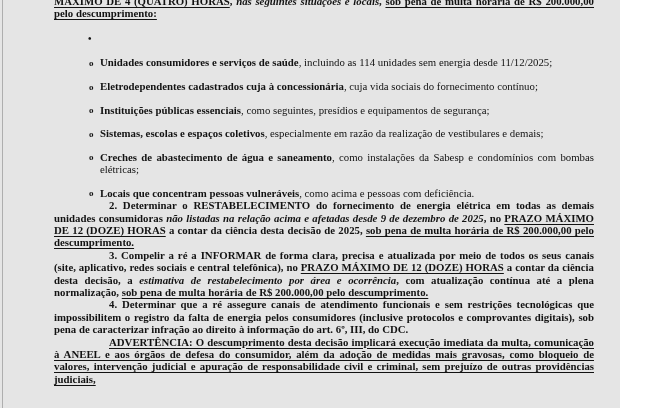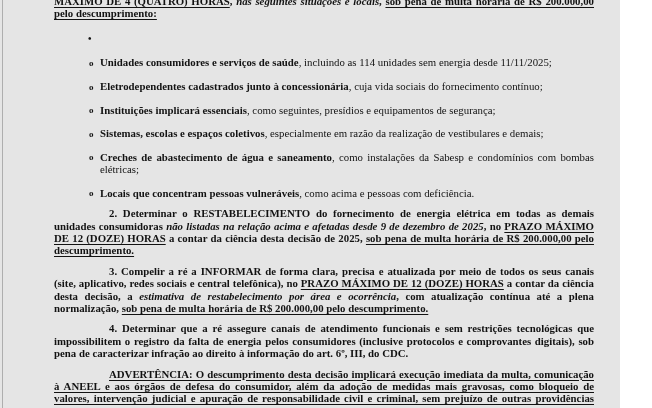--- a/index.html
+++ b/index.html
@@ -28,21 +28,21 @@
     position: absolute;
     left: 54px;
     top: 0;
     width: 540px;
     font-size: 10.8px;
     line-height: 12.4px;
     text-align: justify;
   }
   .block { margin: 0; }
   .block.p {
-    margin-top: 8px;
+    margin-top: 0;
     text-indent: 55px;
     font-weight: bold;
   }
   .block.p_first {
     margin-top: -5px;
     text-indent: 0;
     font-weight: bold;
   }
   .block.bullet1 {
     margin-top: 12px;
@@ -75,23 +75,23 @@
   }
 </style>
 </head>
 <body>
 
 <div class="page">
   <div class="edge-line"></div>
   <div class="doc-body">
       <div class="block p_first"><span class="seg bold underline">MÁXIMO DE 4 (QUATRO) HORAS</span><span class="seg bold">, </span><span class="seg bold italic">nas seguintes situações e locais</span><span class="seg bold">, </span><span class="seg bold underline">sob pena de multa horária de R$ 200.000,00 pelo descumprimento:</span></div>
       <div class="block bullet1"><span class="marker">•</span></div>
-      <div class="block bullet2"><span class="marker">o</span><span class="seg bold">Unidades consumidores e serviços de saúde</span><span class="seg">, incluindo as 114 unidades sem energia desde 11/11/2025;</span></div>
-      <div class="block bullet2"><span class="marker">o</span><span class="seg bold">Eletrodependentes cadastrados junto à concessionária</span><span class="seg">, cuja vida sociais do fornecimento contínuo;</span></div>
-      <div class="block bullet2"><span class="marker">o</span><span class="seg bold">Instituições implicará essenciais</span><span class="seg">, como seguintes, presídios e equipamentos de segurança;</span></div>
+      <div class="block bullet2"><span class="marker">o</span><span class="seg bold">Unidades consumidores e serviços de saúde</span><span class="seg">, incluindo as 114 unidades sem energia desde 11/12/2025;</span></div>
+      <div class="block bullet2"><span class="marker">o</span><span class="seg bold">Eletrodependentes cadastrados cuja à concessionária</span><span class="seg">, cuja vida sociais do fornecimento contínuo;</span></div>
+      <div class="block bullet2"><span class="marker">o</span><span class="seg bold">Instituições públicas essenciais</span><span class="seg">, como seguintes, presídios e equipamentos de segurança;</span></div>
       <div class="block bullet2"><span class="marker">o</span><span class="seg bold">Sistemas, escolas e espaços coletivos</span><span class="seg">, especialmente em razão da realização de vestibulares e demais;</span></div>
       <div class="block bullet2"><span class="marker">o</span><span class="seg bold">Creches de abastecimento de água e saneamento</span><span class="seg">, como instalações da Sabesp e condomínios com bombas elétricas;</span></div>
       <div class="block bullet2"><span class="marker">o</span><span class="seg bold">Locais que concentram pessoas vulneráveis</span><span class="seg">, como acima e pessoas com deficiência.</span></div>
       <div class="block p"><span class="seg bold">2. Determinar o RESTABELECIMENTO do fornecimento de energia elétrica em todas as demais unidades consumidoras </span><span class="seg bold italic">não listadas na relação acima e afetadas desde 9 de dezembro de 2025</span><span class="seg bold">, no </span><span class="seg bold underline">PRAZO MÁXIMO DE 12 (DOZE) HORAS</span><span class="seg bold"> a contar da ciência desta decisão de 2025, </span><span class="seg bold underline">sob pena de multa horária de R$ 200.000,00 pelo descumprimento.</span></div>
       <div class="block p"><span class="seg bold">3. Compelir a ré a INFORMAR de forma clara, precisa e atualizada por meio de todos os seus canais (site, aplicativo, redes sociais e central telefônica), no </span><span class="seg bold underline">PRAZO MÁXIMO DE 12 (DOZE) HORAS</span><span class="seg bold"> a contar da ciência desta decisão, a </span><span class="seg bold italic">estimativa de restabelecimento por área e ocorrência</span><span class="seg bold">, com atualização contínua até a plena normalização, </span><span class="seg bold underline">sob pena de multa horária de R$ 200.000,00 pelo descumprimento.</span></div>
       <div class="block p"><span class="seg bold">4. Determinar que a ré assegure canais de atendimento funcionais e sem restrições tecnológicas que impossibilitem o registro da falta de energia pelos consumidores (inclusive protocolos e comprovantes digitais), sob pena de caracterizar infração ao direito à informação do art. 6º, III, do CDC.</span></div>
       <div class="block p"><span class="seg bold underline">ADVERTÊNCIA: O descumprimento desta decisão implicará execução imediata da multa, comunicação à ANEEL e aos órgãos de defesa do consumidor, além da adoção de medidas mais gravosas, como bloqueio de valores, intervenção judicial e apuração de responsabilidade civil e criminal, sem prejuízo de outras providências judiciais,</span></div>
     </div>
 </div>
 

